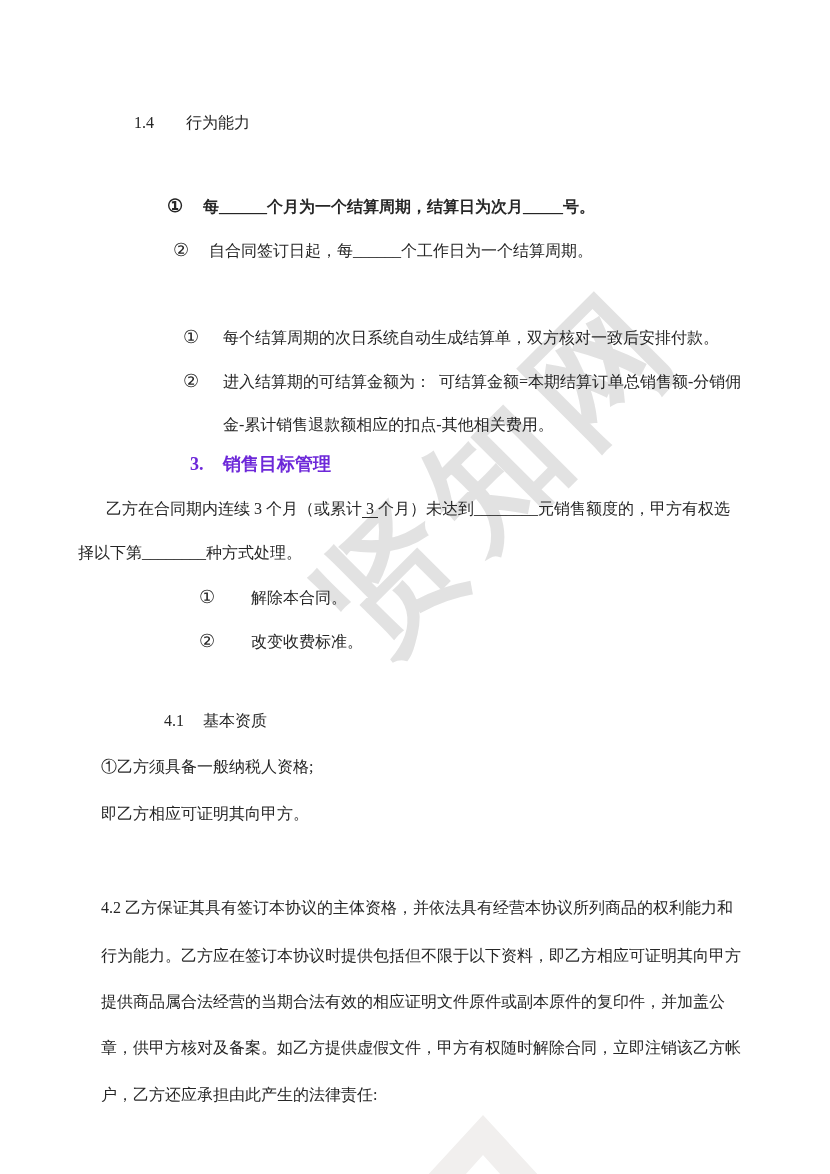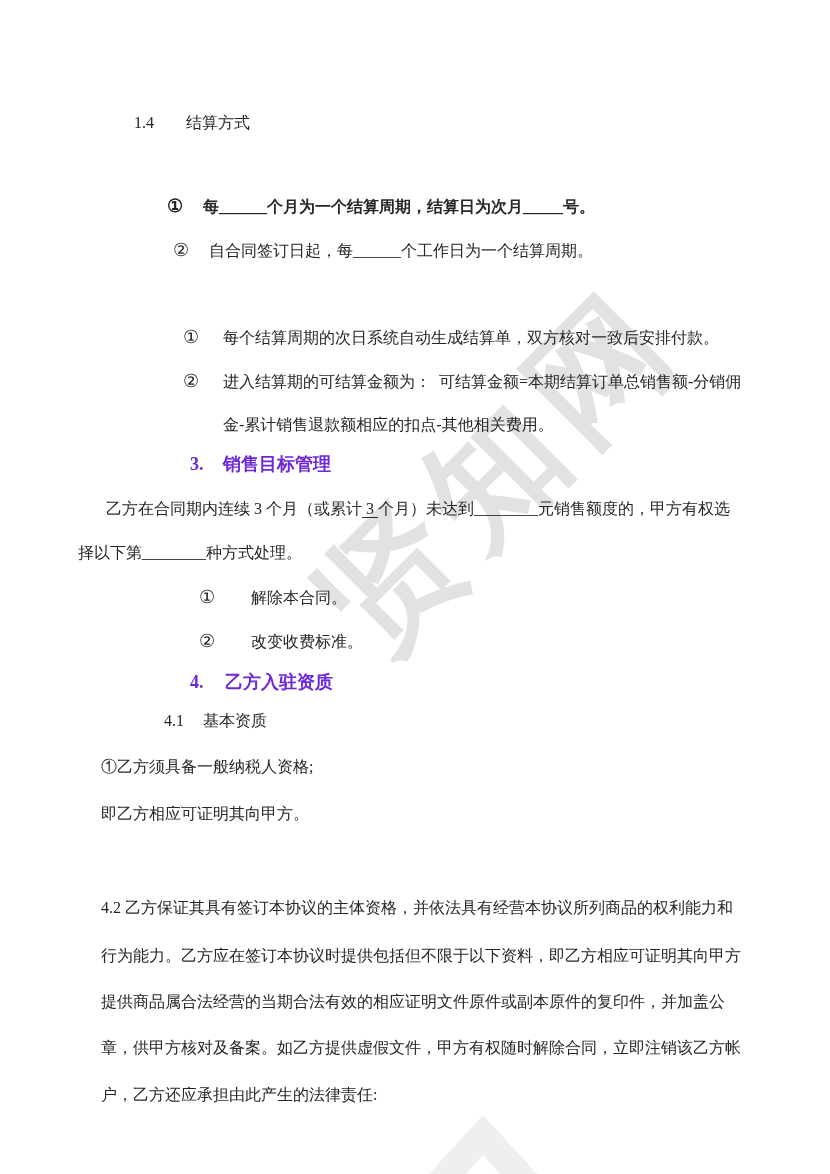--- a/index.html
+++ b/index.html
@@ -43,21 +43,21 @@
   }
 </style>
 </head>
 <body>
 
 <div class="page">
 
   <div class="watermark-text">贤知网</div>
 
   <div class="line" style="left:118px; top:91px;">
-    <span class="num" style="width:52px;">1.4</span><span>结算方式</span>
+    <span class="num" style="width:52px;">1.4</span><span>行为能力</span>
   </div>
 
 
   <div class="line" style="left:151px; top:175px;font-weight:bold;">
     <span class="num circ" style="width:36px;">①</span><span>每______个月为一个结算周期，结算日为次月_____号。</span>
   </div>
 
   <div class="line" style="left:157px; top:219px;">
     <span class="num circ" style="width:36px;">②</span><span>自合同签订日起，每______个工作日为一个结算周期。</span>
   </div>
@@ -88,23 +88,20 @@
   </div>
 
   <div class="line" style="left:183px; top:566px;">
     <span class="num circ" style="width:52px;">①</span><span>解除本合同。</span>
   </div>
 
   <div class="line" style="left:183px; top:610px;">
     <span class="num circ" style="width:52px;">②</span><span>改变收费标准。</span>
   </div>
 
-  <div class="line bold" style="left:172px; top:651px;">
-    <span class="num" style="width:35px;">4.</span><span>乙方入驻资质</span>
-  </div>
 
   <div class="line" style="left:148px; top:689px;">
     <span class="num" style="width:39px;">4.1</span><span>基本资质</span>
   </div>
 
   <div class="line" style="left:85px; top:735px;">
     <span>①乙方须具备一般纳税人资格;</span>
   </div>
 
   <div class="line" style="left:85px; top:782px;">

